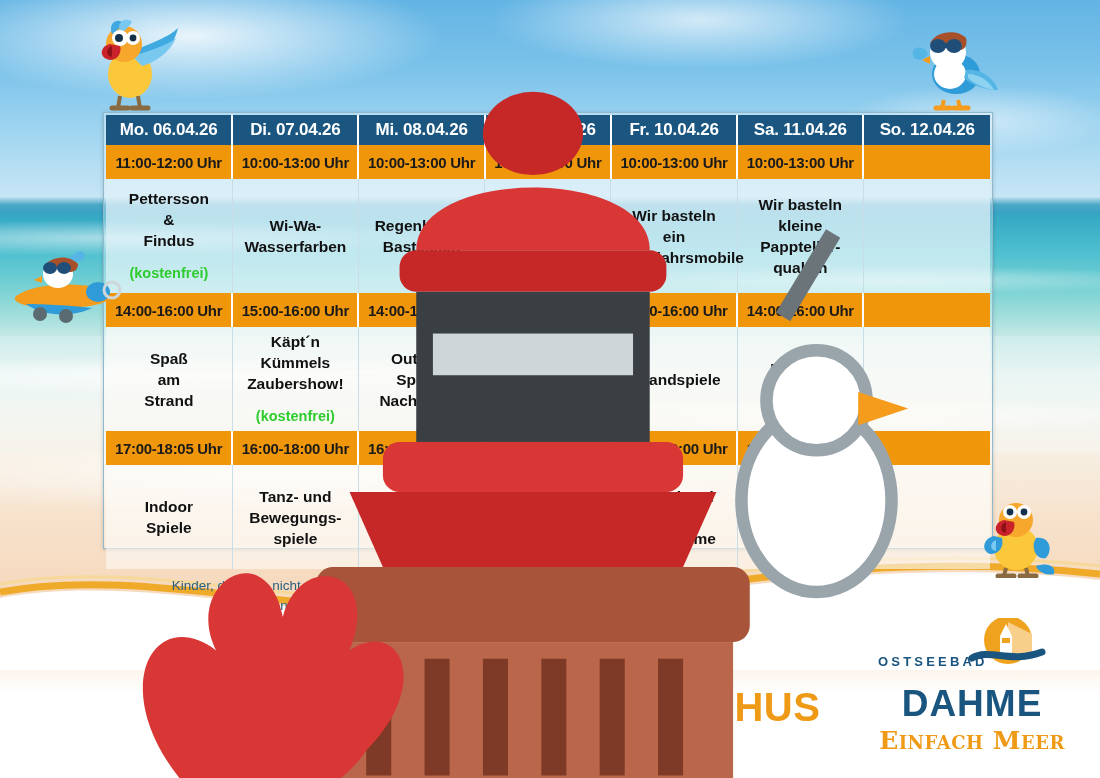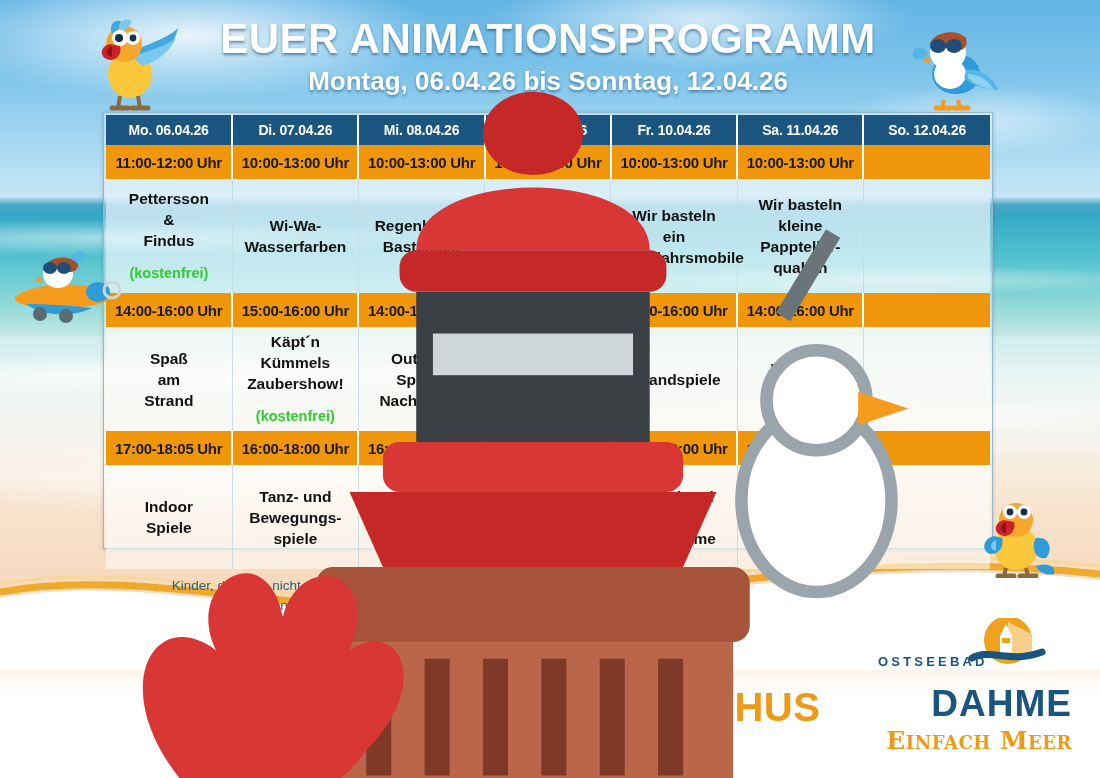--- a/index.html
+++ b/index.html
@@ -106,21 +106,21 @@
     padding: 0;
     vertical-align: middle;
     text-align: center;
   }
 
   
   tr.days th {
     height: 30px;
     background: #1b5680;
     color: #ffffff;
-    font-size: 14px;
+    font-size: 17px;
     font-weight: bold;
     border-right: 2px solid #ffffff;
     letter-spacing: -0.2px;
     white-space: nowrap;
   }
   tr.days th:last-child { border-right: none; }
 
   
   tr.times td {
     height: 34px;
@@ -180,21 +180,21 @@
     z-index: 6;
     white-space: nowrap;
   }
 
   
   .logo {
     position: absolute;
     right: 28px; top: 618px;
     width: 200px; height: 150px;
     z-index: 7;
-    text-align: right;
+    text-align: center;
   }
   .logo-mark { position: relative; height: 58px; }
   .logo-ostseebad {
     position: absolute; left: 6px; top: 36px;
     font-size: 13px; font-weight: bold;
     letter-spacing: 3.2px;
     color: #1a5580;
   }
   .logo-dahme {
     font-size: 37px; font-weight: bold;
@@ -231,24 +231,20 @@
   <div class="bg-layer bg-sea"></div>
   <div class="bg-layer bg-surf"></div>
   <div class="bg-layer bg-sand"></div>
 
   <svg class="wave-band" viewBox="0 0 1100 130" preserveAspectRatio="none">
     <path d="M0,58 C150,30 330,92 520,72 C700,54 880,16 1100,40 L1100,130 L0,130 Z" fill="#ffffff"></path>
     <path d="M0,52 C150,24 330,86 520,66 C700,48 880,10 1100,34" fill="none" stroke="#efaa2a" stroke-width="7"></path>
     <path d="M0,44 C150,16 330,78 520,58 C700,40 880,2 1100,26" fill="none" stroke="#f6d99a" stroke-width="3"></path>
   </svg>
 
-  <div class="banner">
-    <div class="banner-title">EUER ANIMATIONSPROGRAMM</div>
-    <div class="banner-sub">Montag, 06.04.26 bis Sonntag, 12.04.26</div>
-  </div>
 
   <div class="table-frame">
     <table class="schedule">
       <colgroup>
         <col style="width:14.28%">
           <col style="width:14.28%">
           <col style="width:14.28%">
         <col style="width:14.28%">
           <col style="width:14.28%">
           <col style="width:14.28%">

